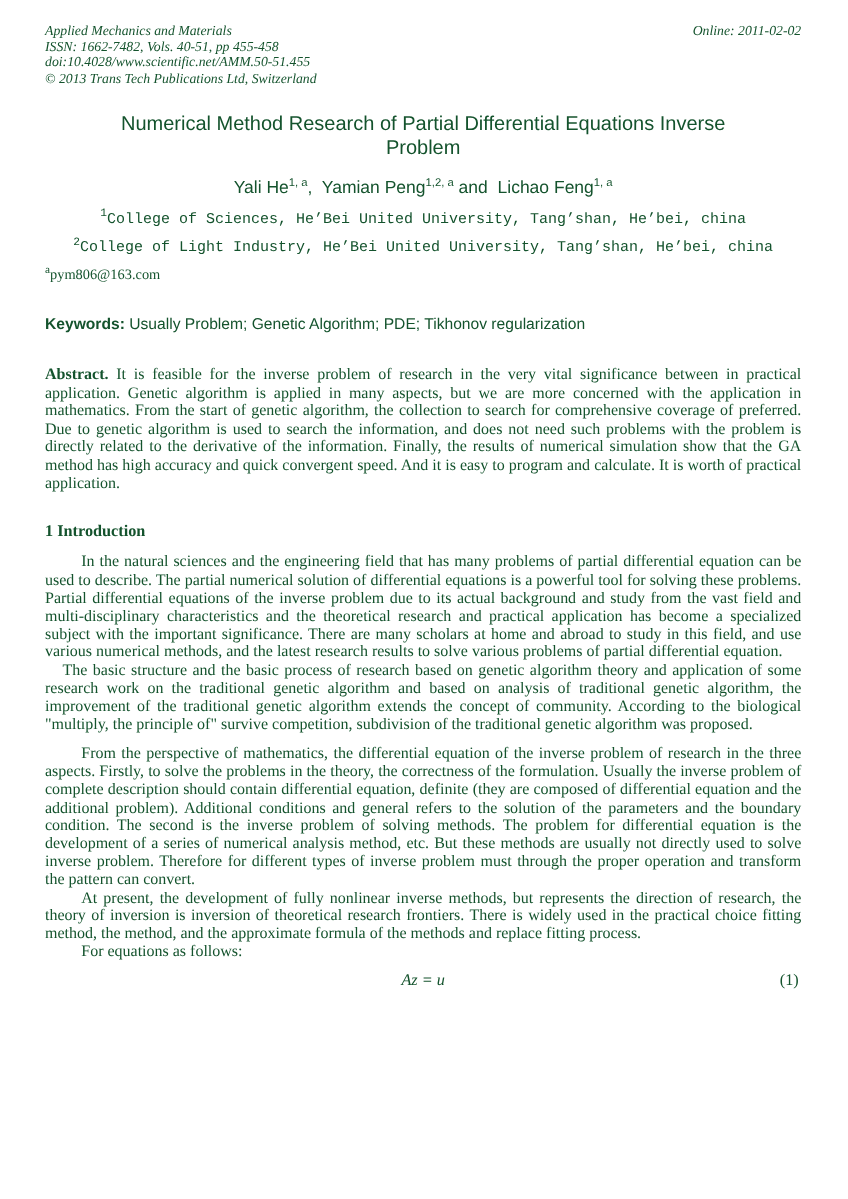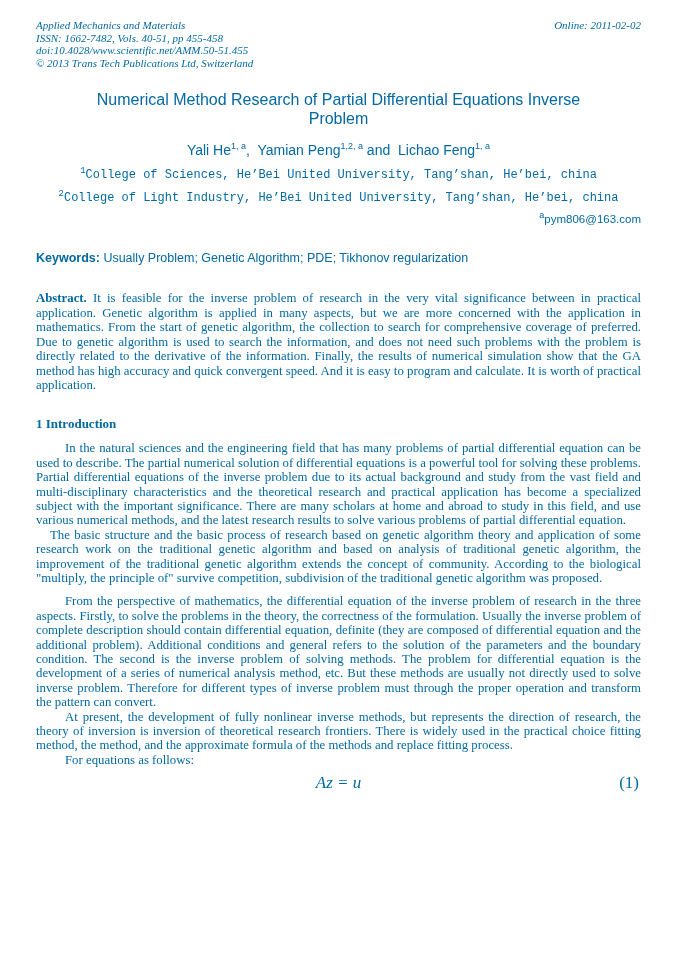--- a/index.html
+++ b/index.html
@@ -3,21 +3,21 @@
 <meta charset="utf-8">
 <style>
   html, body { margin: 0; padding: 0; background: #ffffff; }
   .page {
     position: relative;
     width: 678px;
     height: 959px;
     box-sizing: border-box;
     padding: 19px 37px 0 36px;
     background: #ffffff;
-    color: #0369a1;
+    color: #14532d;
     font-family: "Liberation Serif", serif;
     overflow: hidden;
   }
   
   .meta {
     position: relative;
     font-style: italic;
     font-size: 11px;
     line-height: 12.5px;
     white-space: nowrap;
@@ -47,22 +47,22 @@
   .affil {
     margin-top: 6px;
     text-align: center;
     font-family: Liberation Mono, monospace;
     font-size: 12px;
     line-height: 14px;
   }
   .affil + .affil { margin-top: 5px; }
   .email {
     margin-top: 5px;
-    text-align: right;
-    font-family: Liberation Sans, sans-serif;
+    text-align: left;
+    font-family: Liberation Serif, serif;
     font-size: 11.5px;
   }
   .keywords {
     margin-top: 27px;
     font-family: "Liberation Sans", sans-serif;
     font-size: 12.5px;
   }
   .keywords .kw-label { font-weight: bold; }
   
   .body-text {
@@ -81,21 +81,21 @@
   }
   .section-heading.first { margin-top: 24px; }
   .para-gap { margin-top: 9px; }
   .indent-lg { text-indent: 29px; }
   .indent-sm { text-indent: 14px; }
   
   .equation-row {
     position: relative;
     margin-top: 8px;
     text-align: center;
-    font-size: 17px;
+    font-size: 13px;
     line-height: 16px;
   }
   .eq-body { font-style: italic; }
   .eq-number {
     position: absolute;
     right: 2px;
     top: 0;
     font-style: normal;
   }
 </style>

